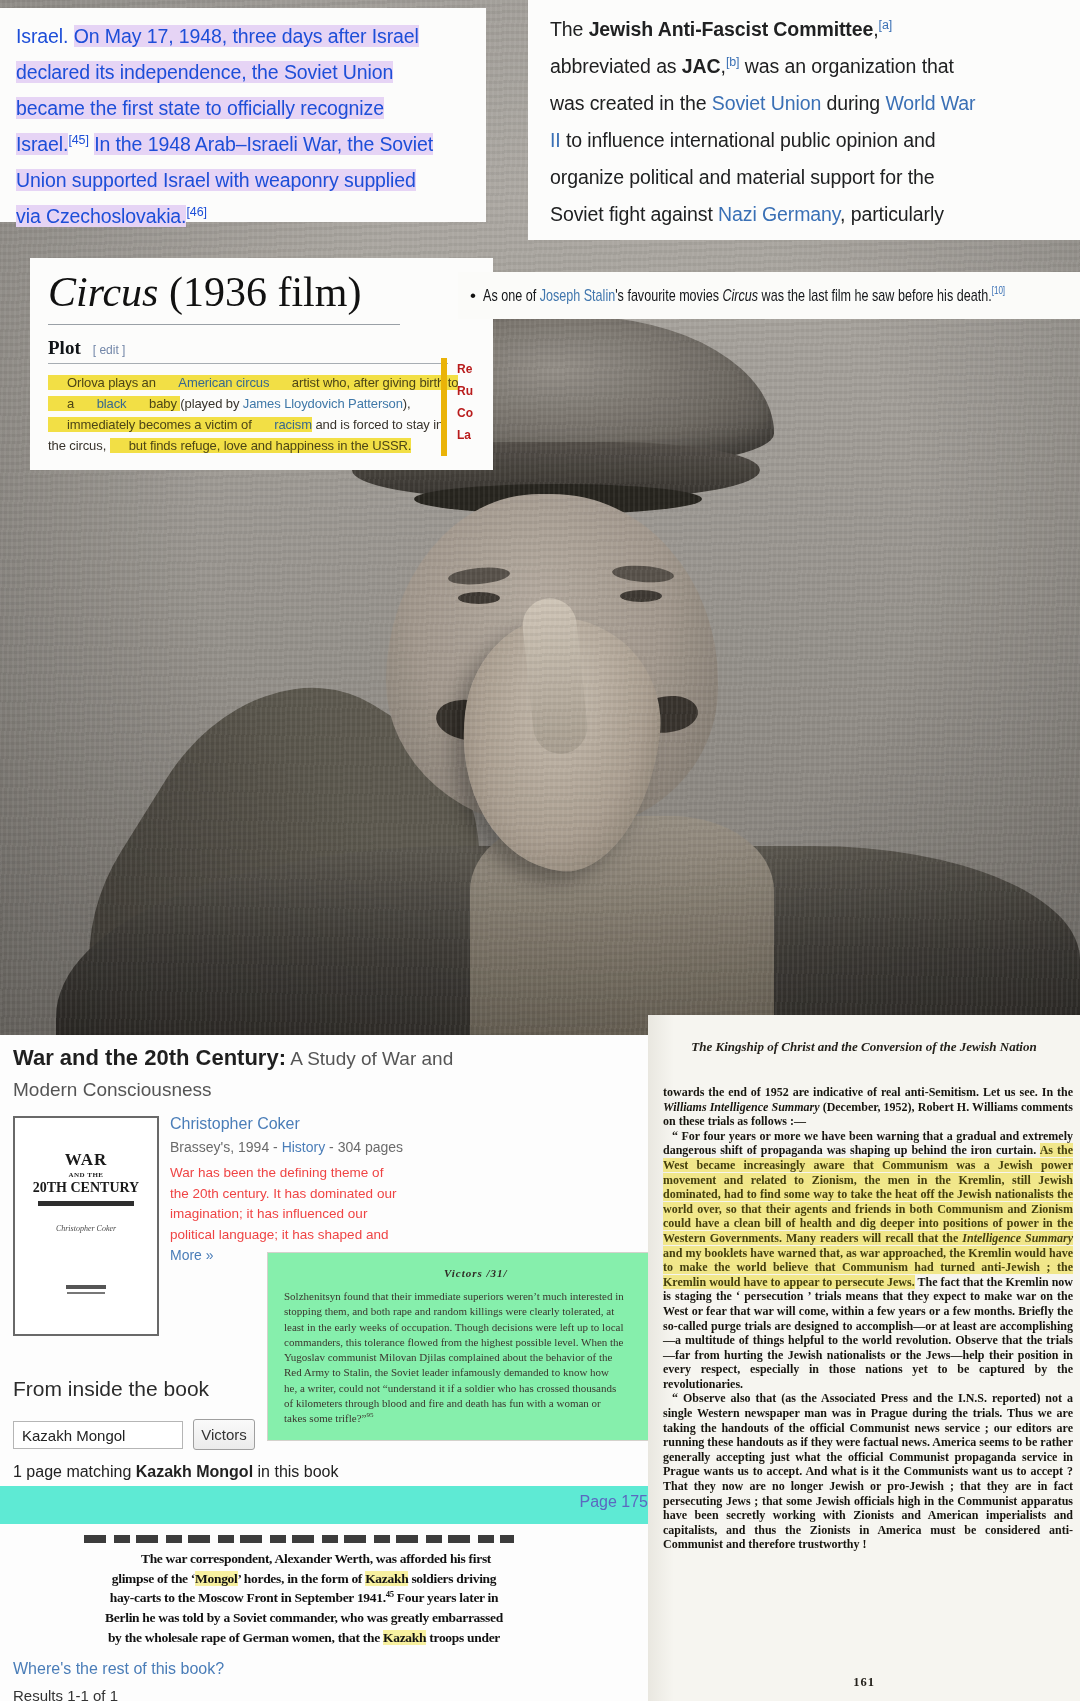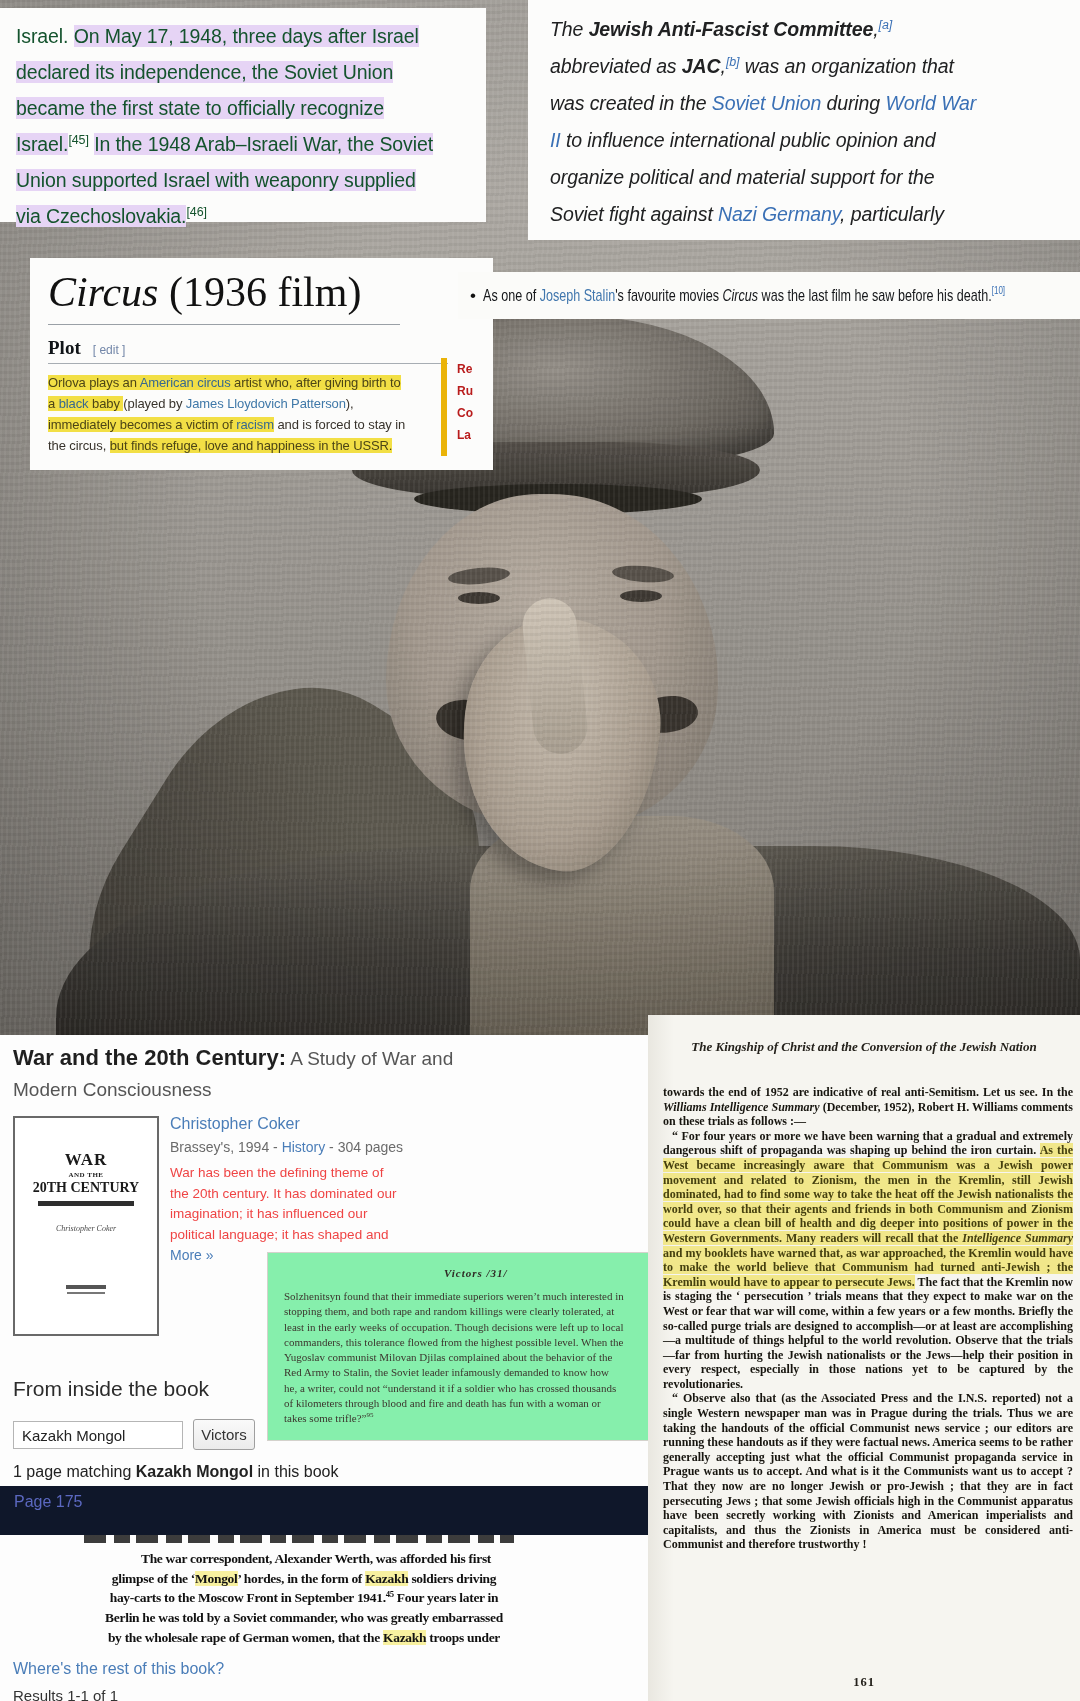--- a/index.html
+++ b/index.html
@@ -40,41 +40,41 @@
   .ph-tunic{left:470px;top:816px;width:304px;height:220px;
     background:linear-gradient(180deg,#968e82,#7e7669 60%,#6c6558);border-radius:34% 34% 0 0;}
   .ph-shoulders{left:56px;top:846px;width:1024px;height:190px;
     background:linear-gradient(180deg,#5b574f,#413e39 55%,#33302c);border-radius:40% 26% 0 0/90% 60% 0 0;}
 
   
   .panel{position:absolute;background:#fcfcfb;}
 
   
   .panel-a{left:0;top:8px;width:486px;height:214px;}
-  .panel-a .wiki-text{margin:10px 0 0 16px;font-size:19.5px;line-height:36px;color:#14532d;letter-spacing:-0.1px;}
+  .panel-a .wiki-text{margin:10px 0 0 16px;font-size:19.5px;line-height:36px;color:#1d4ed8;letter-spacing:-0.1px;}
   
   .panel-b{left:528px;top:0;width:552px;height:240px;}
-  .panel-b .wiki-text{margin:11px 0 0 22px;font-size:19.5px;line-height:37px;color:#202122;letter-spacing:-0.1px;font-style:italic;}
+  .panel-b .wiki-text{margin:11px 0 0 22px;font-size:19.5px;line-height:37px;color:#202122;letter-spacing:-0.1px;}
   .hlp{background:#e6d4f5;}
   .sup{vertical-align:super;font-size:64%;line-height:0;}
   .supl{vertical-align:super;font-size:64%;line-height:0;color:#3a70b5;cursor:pointer;}
   .lnk{color:#3a70b5;cursor:pointer;}
   .b{font-weight:bold;}
   .i{font-style:italic;}
 
   
   .circus{left:30px;top:258px;width:463px;height:212px;overflow:hidden;}
   .c-title{margin:10px 0 0 18px;font-family:"Liberation Serif",serif;font-weight:normal;
     font-size:42px;color:#111;width:352px;border-bottom:1.5px solid #9aa0a6;padding-bottom:8px;}
   .c-sec{margin:12px 0 0 18px;width:400px;border-bottom:1px solid #a7adb3;padding-bottom:4px;}
   .c-plot{font-family:"Liberation Serif",serif;font-weight:bold;font-size:19px;color:#101418;}
   .c-edit{font-size:12px;color:#7286a8;margin-left:12px;}
   .c-body{margin:8px 0 0 18px;width:412px;font-size:13px;line-height:21px;color:#38332c;letter-spacing:-0.1px;}
   .hly{background:#f2df45;}
-  .c-body .hly{color:#4c4516;}
+  .c-body .hly{color:#4c4516;padding-left:19px;}
   .c-body .lnk{color:#3f78a8;}
   .c-body .hly.lnk{color:#37688f;}
   .c-side{position:absolute;right:0;top:100px;width:36px;height:98px;border-left:6px solid #eab308;
     padding:0 0 0 10px;font-size:12px;font-weight:bold;color:#b91c1c;line-height:22px;}
 
   
   .strip{left:458px;top:272px;width:622px;height:47px;overflow:hidden;display:flex;align-items:center;background:#fbfbf9;}
   .bullet{font-size:17px;margin:0 7px 0 12px;color:#111;flex:0 0 auto;}
   .strip-text{white-space:nowrap;font-size:17px;color:#15171a;transform:scaleX(0.74);transform-origin:0 50%;}
   .strip-text .lnk{color:#4076ad;}
@@ -101,21 +101,21 @@
   .v-head{margin:14px 0 10px 0;padding-left:176px;font-size:11px;font-weight:bold;font-style:italic;
     color:#2f2b25;letter-spacing:1px;}
   .v-body{padding-left:16px;font-size:11px;line-height:15.3px;color:#3c362e;white-space:nowrap;}
   .g-inside{position:absolute;left:13px;top:342px;margin:0;font-size:21px;font-weight:normal;color:#2b2b2b;}
   .g-input{position:absolute;left:13px;top:386px;width:160px;height:26px;border:1.5px solid #b5b5b5;
     background:#fff;font-size:15px;color:#222;padding:0 0 0 8px;font-family:"Liberation Sans",sans-serif;}
   .g-btn{position:absolute;left:193px;top:384px;width:62px;height:31px;
     background:linear-gradient(180deg,#fafafa,#ebebeb);border:1.5px solid #9f9f9f;border-radius:3px;
     font-size:15px;color:#333;font-family:"Liberation Sans",sans-serif;cursor:pointer;}
   .g-match{position:absolute;left:13px;top:428px;font-size:16px;color:#222;}
-  .g-pagebar{position:absolute;left:0;top:451px;width:648px;height:49px;background:#0f172a;}
+  .g-pagebar{position:absolute;left:0;top:451px;width:648px;height:38px;background:#5eead4;text-align:right;}
   .g-page{display:inline-block;margin:7px 0 0 14px;font-size:16px;color:#5b68c0;cursor:pointer;}
   .g-excerpt{position:absolute;left:74px;top:500px;width:460px;font-family:"Liberation Serif",serif;}
   .g-clip{width:430px;height:8px;margin:0 0 6px 10px;opacity:.85;
     background:repeating-linear-gradient(90deg,#1a1a1a 0 22px,transparent 22px 30px,#1a1a1a 30px 46px,transparent 46px 52px);}
   .g-extext{font-size:13.5px;font-weight:bold;line-height:19.7px;color:#111;letter-spacing:-0.3px;
     text-indent:24px;white-space:nowrap;text-align:center;}
   .hlk{background:#f8f1a0;}
   .g-rest{position:absolute;left:13px;top:625px;font-size:16px;color:#4a7db8;cursor:pointer;}
   .g-results{position:absolute;left:13px;top:652px;font-size:15px;color:#333;}
 

